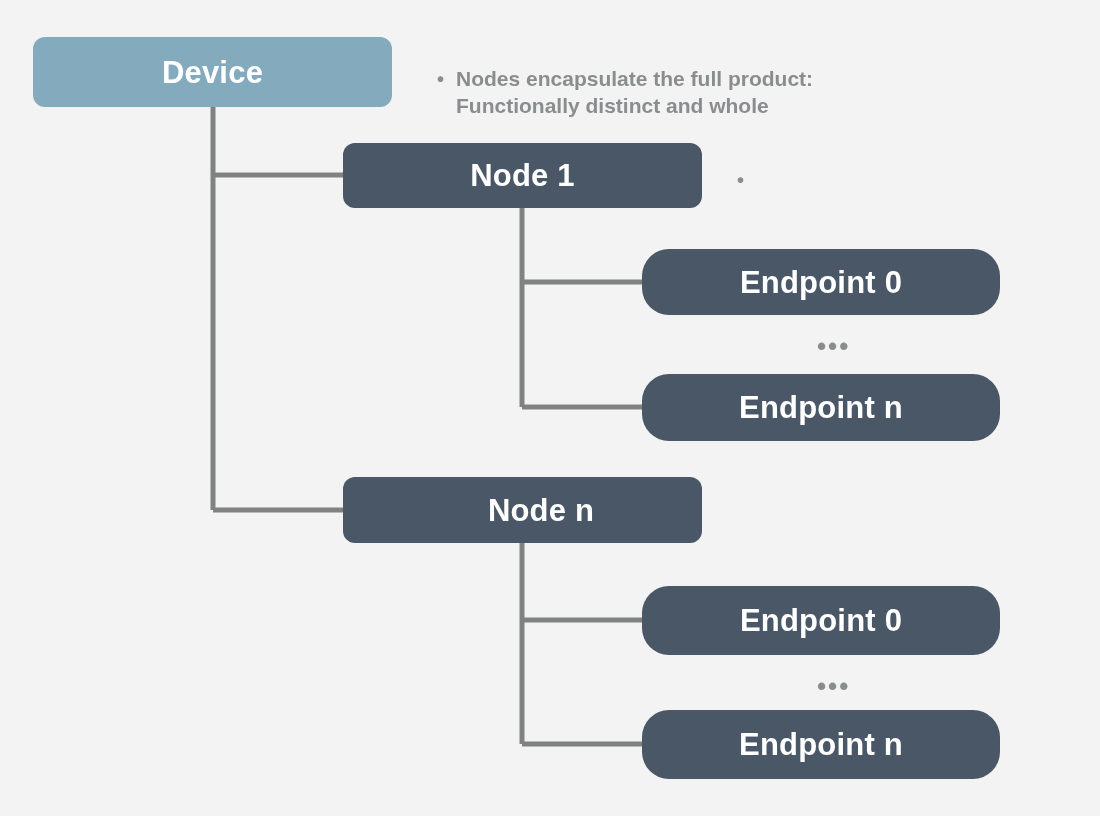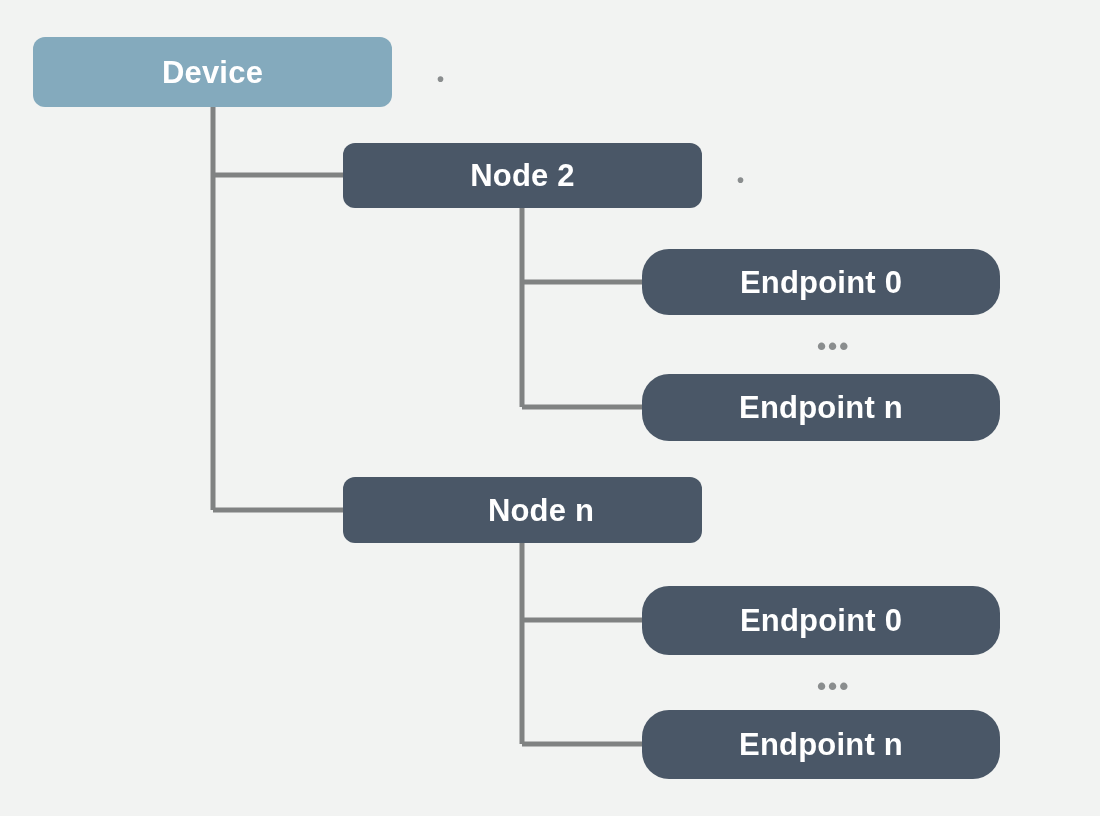--- a/index.html
+++ b/index.html
@@ -114,37 +114,39 @@
     <path d="M515,282 L635,282" stroke="#808282" stroke-width="5" fill="none"></path>
     <path d="M515,407 L635,407" stroke="#808282" stroke-width="5" fill="none"></path>
 
     <path d="M515,543 L515,744" stroke="#808282" stroke-width="5" fill="none"></path>
     <path d="M515,620 L635,620" stroke="#808282" stroke-width="5" fill="none"></path>
     <path d="M515,744 L635,744" stroke="#808282" stroke-width="5" fill="none"></path>
   </svg>
 
   <div class="node-box box-device" style="left:26px; top:37px; width:359px; height:70px;">Device</div>
 
-  <div class="node-box box-node" style="left:336px; top:143px; width:359px; height:65px;">Node 2</div>
+  <div class="node-box box-node" style="left:336px; top:143px; width:359px; height:65px;">Node 1</div>
 
   <div class="node-box box-endpoint" style="left:635px; top:249px; width:358px; height:66px;">Endpoint 0</div>
 
   <div class="ellipsis-mark" style="left:810px; top:333px;">•••</div>
 
   <div class="node-box box-endpoint" style="left:635px; top:374px; width:358px; height:67px;">Endpoint n</div>
 
   <div class="node-box box-node" style="left:336px; top:477px; width:359px; height:66px;padding-left:37px;">Node n</div>
 
   <div class="node-box box-endpoint" style="left:635px; top:586px; width:358px; height:69px;">Endpoint 0</div>
 
   <div class="ellipsis-mark" style="left:810px; top:673px;">•••</div>
 
   <div class="node-box box-endpoint" style="left:635px; top:710px; width:358px; height:69px;">Endpoint n</div>
 
   <div class="bullet-note note-nodes">
     <span class="dot">•</span>
+    <span class="note-text">Nodes encapsulate the full product:
+Functionally distinct and whole</span>
   </div>
 
   <div class="bullet-note note-endpoints">
     <span class="dot">•</span>
   </div>
 
 </div>
 
 </body></html>

